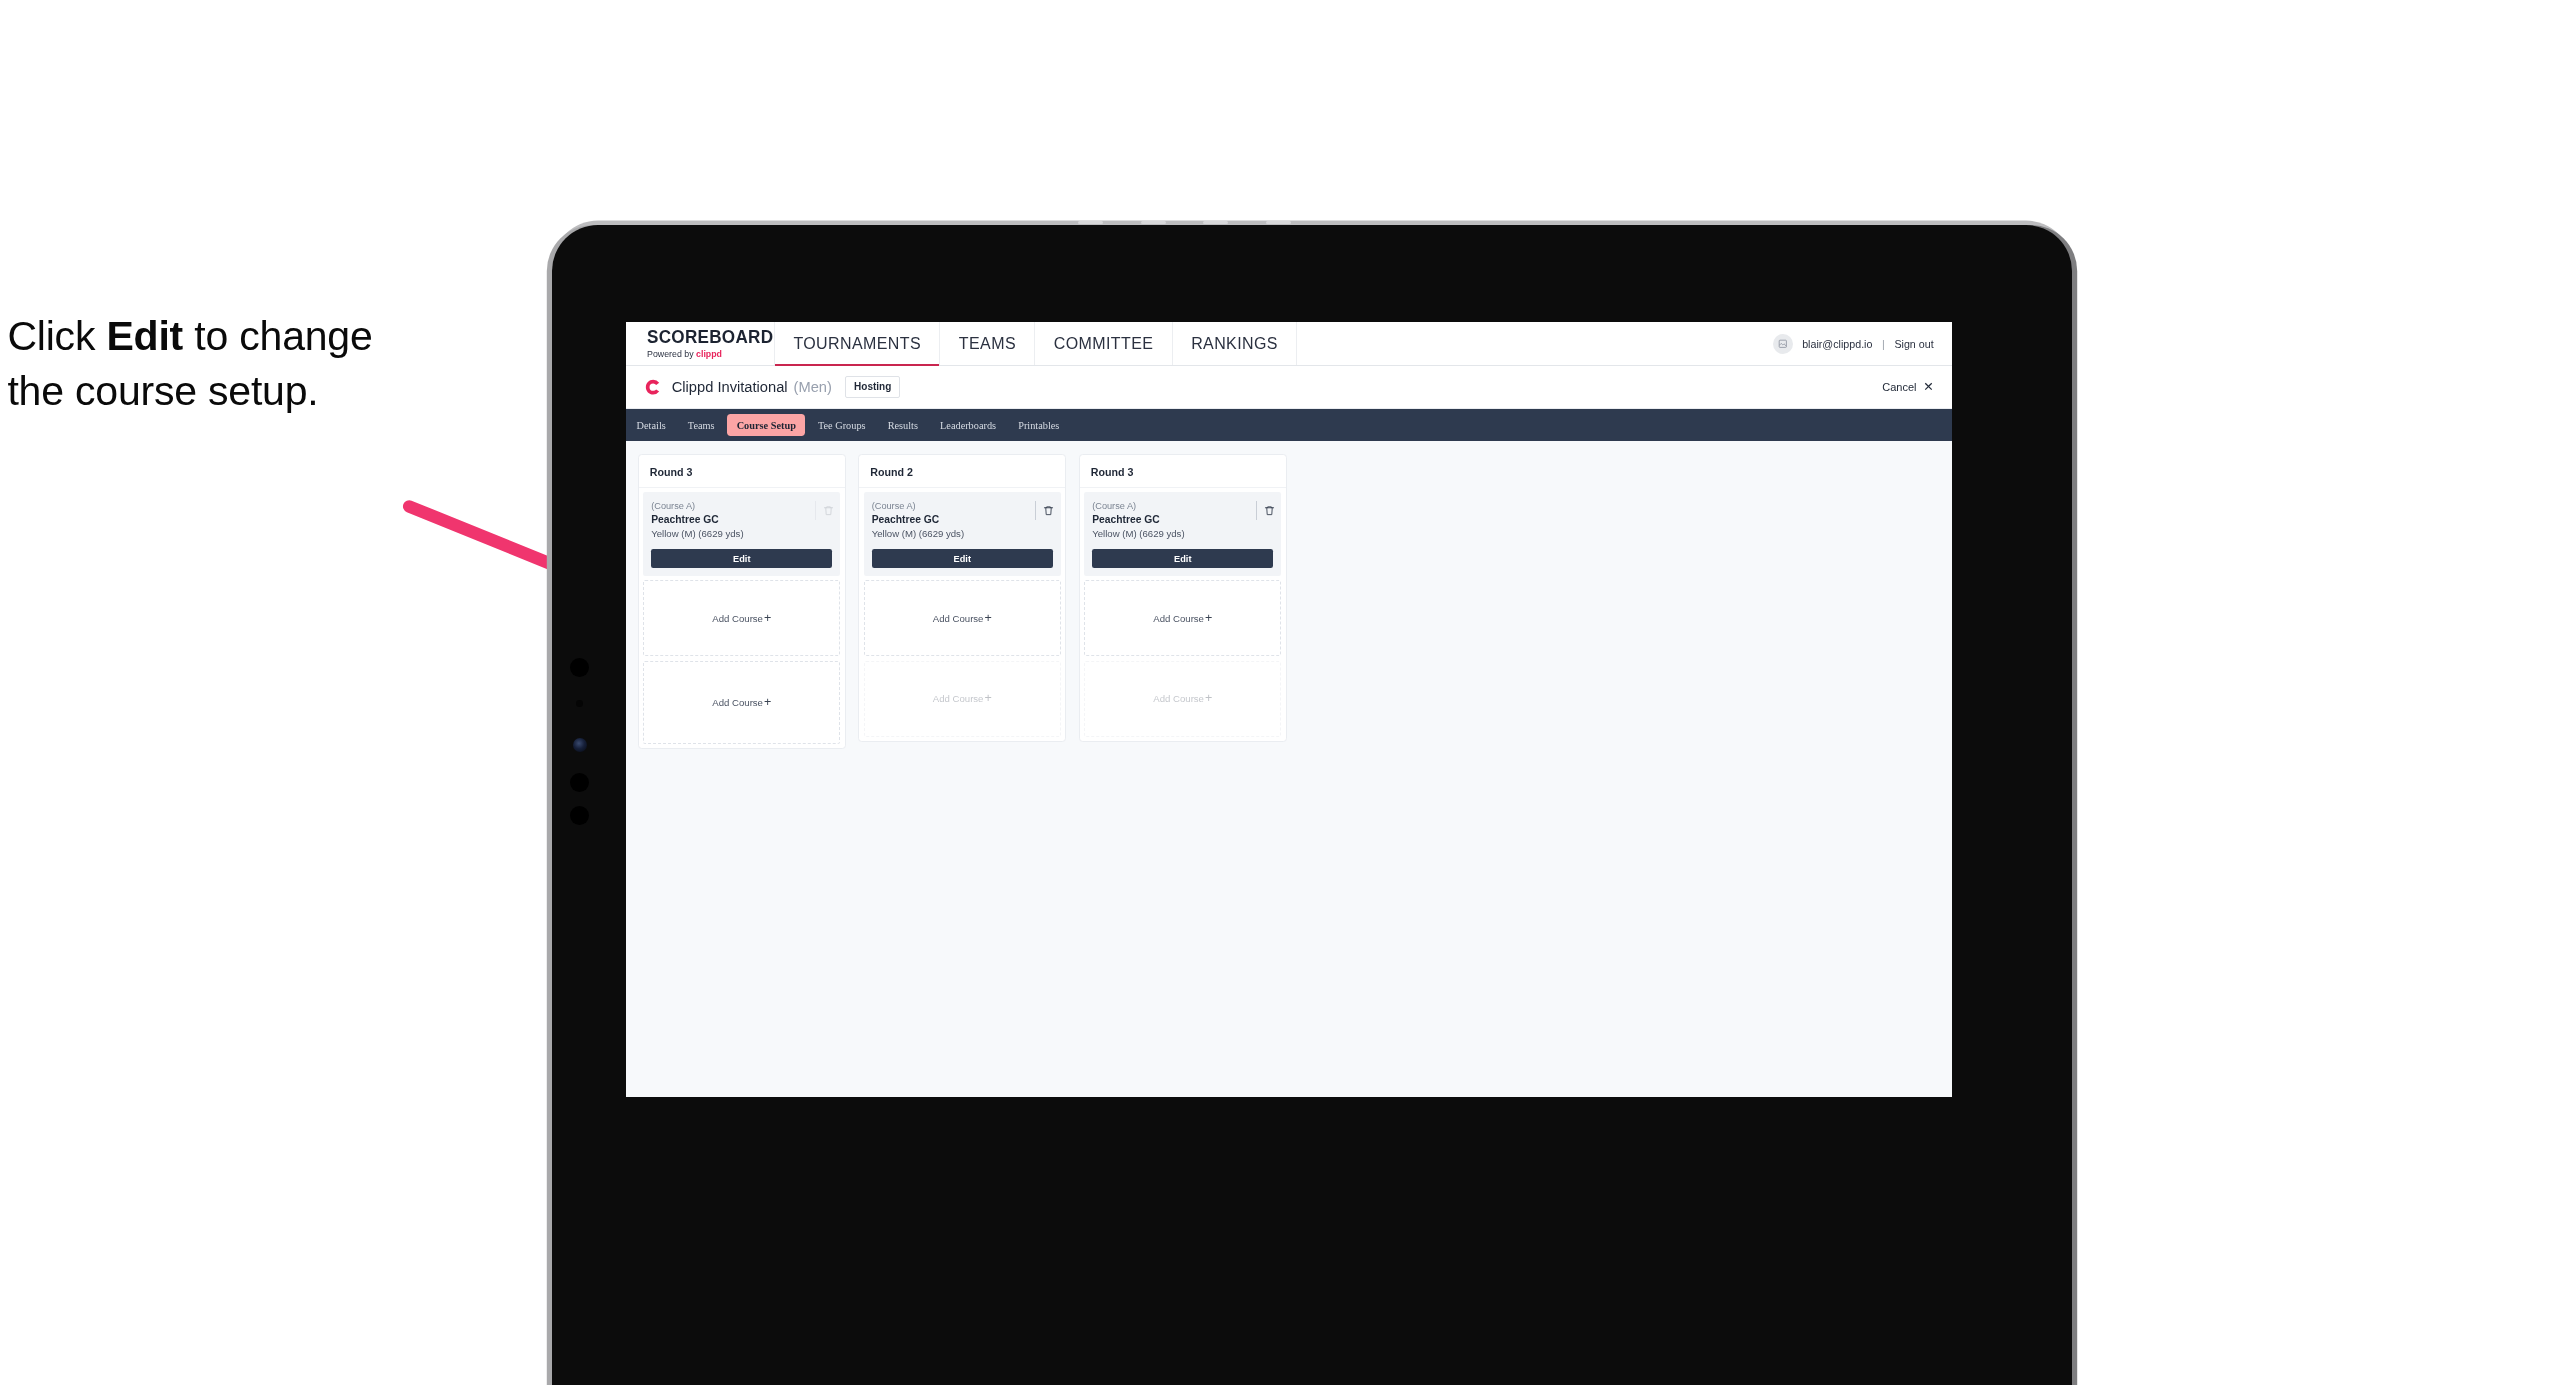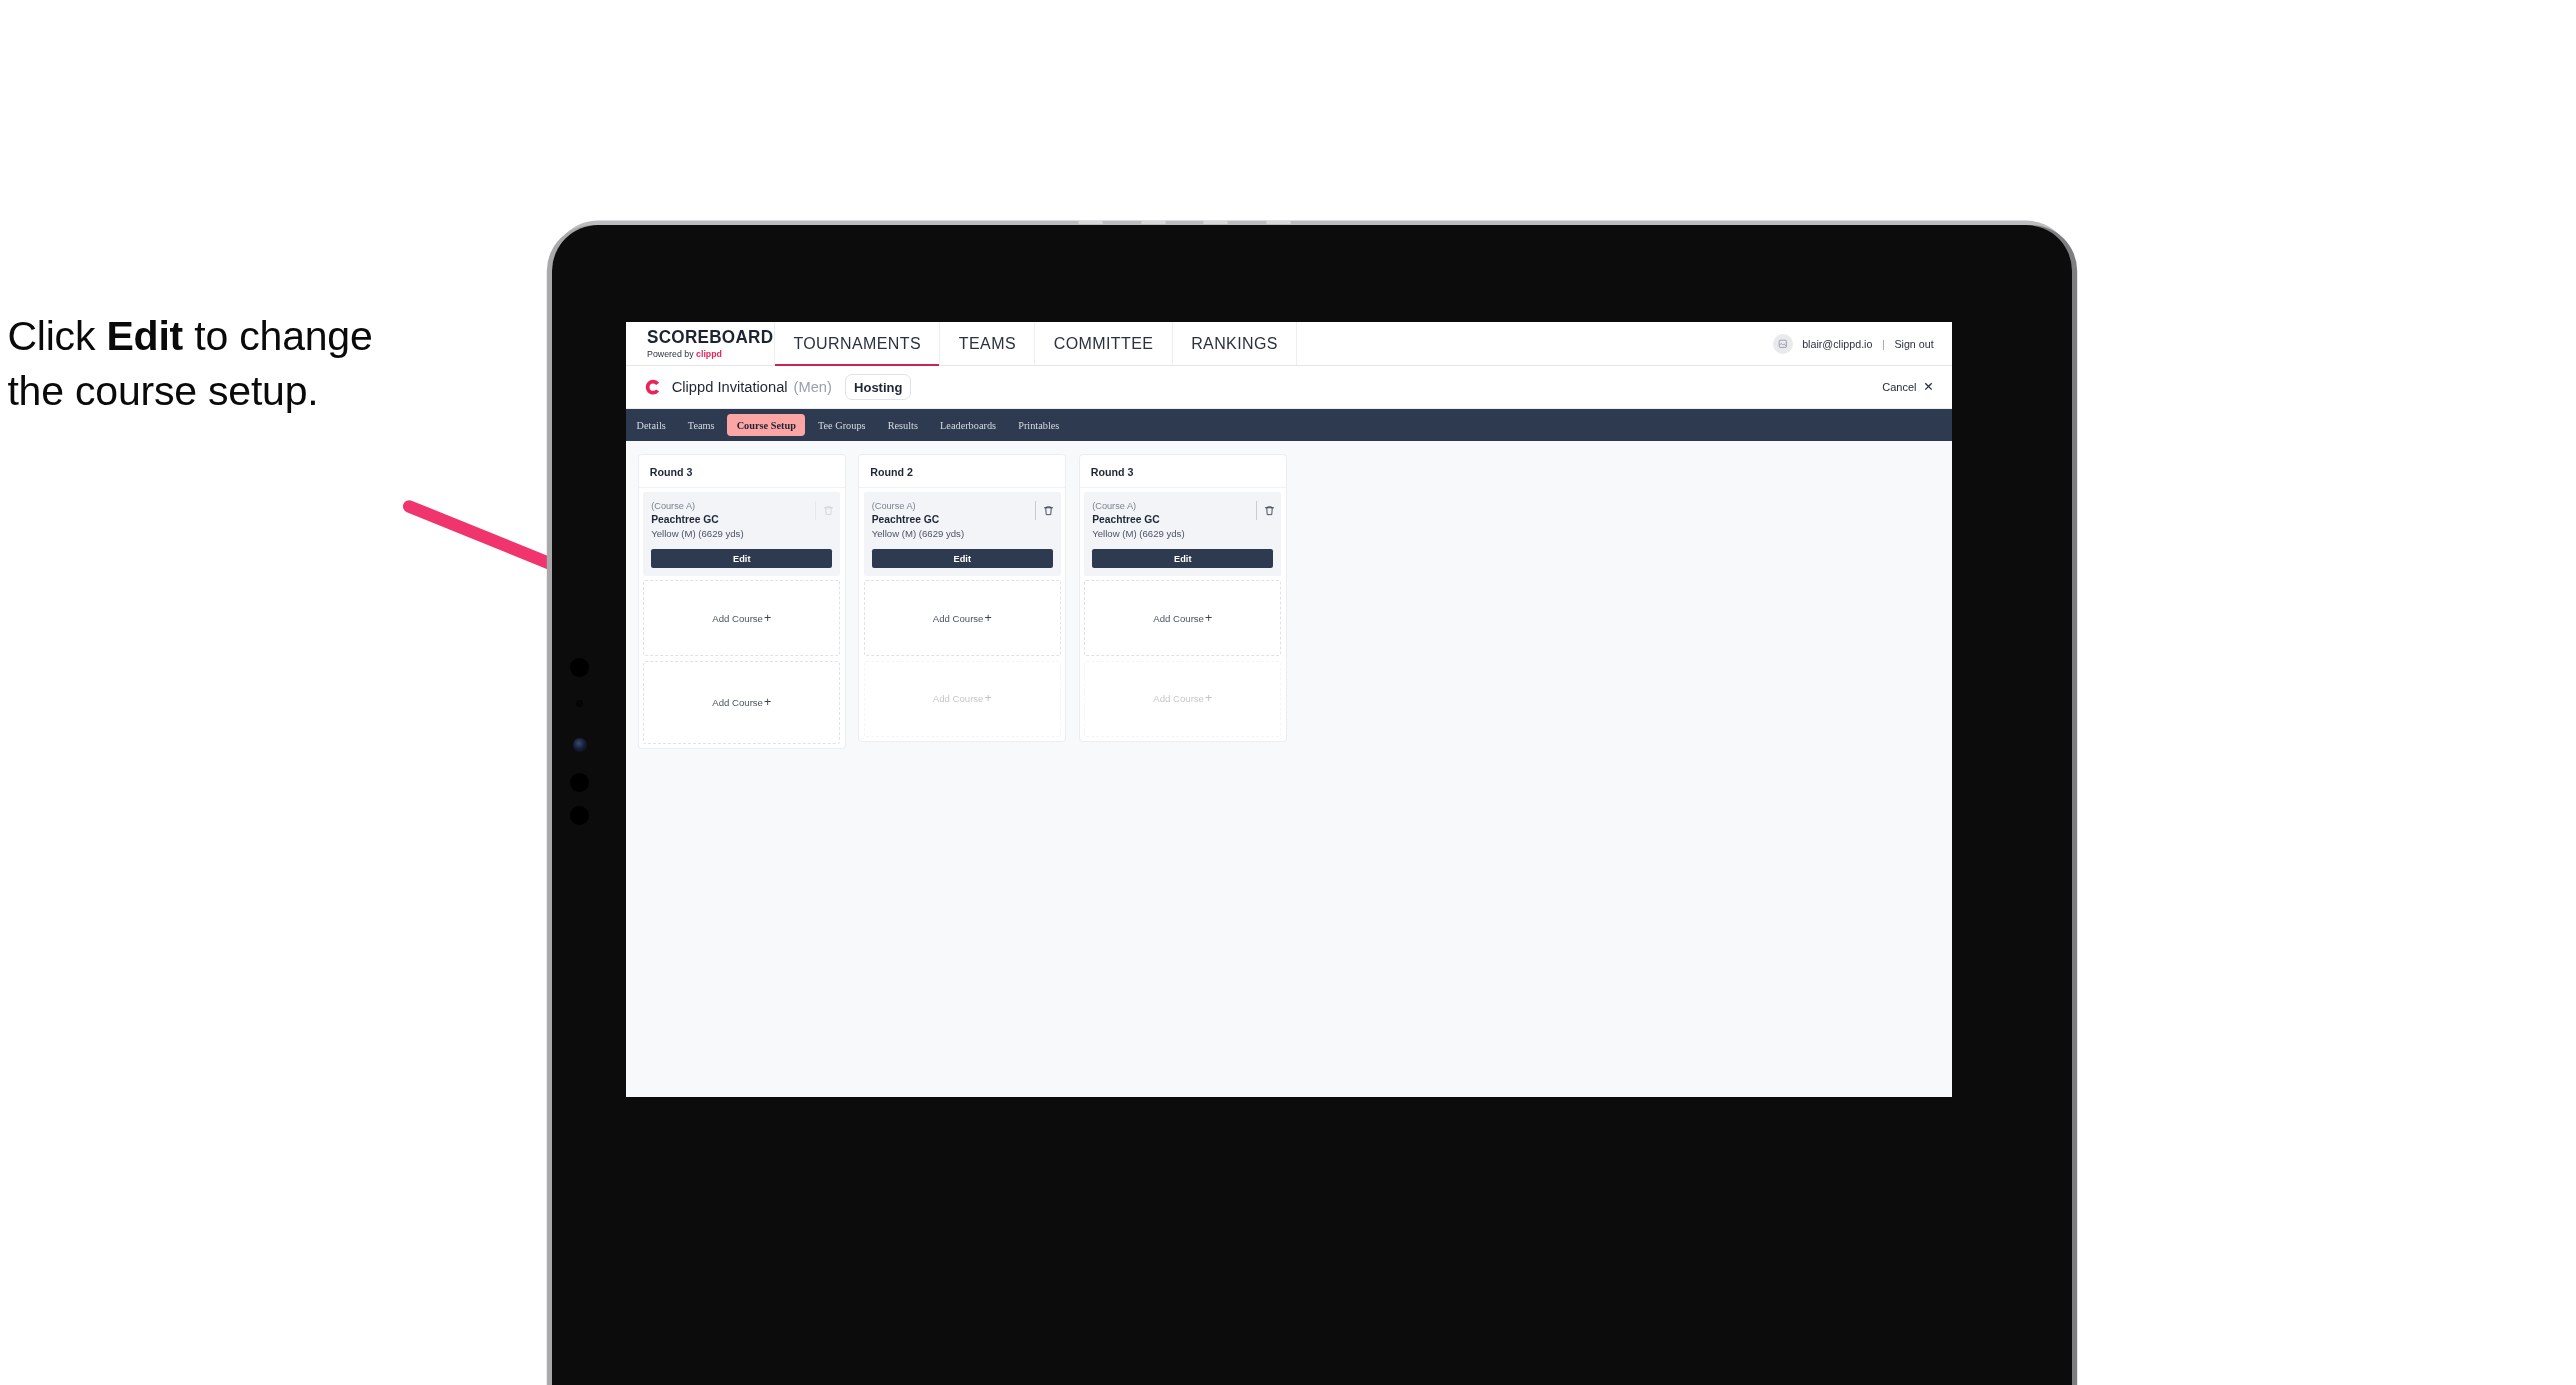--- a/index.html
+++ b/index.html
@@ -172,23 +172,23 @@
   }
   #tour-name {
     font-size: 14.7px; color: #1f2736; font-weight: 400;
   }
   #tour-gender {
     font-size: 14.7px; color: #98a0ae; margin-left: 5.9px;
   }
   #hosting-badge {
     margin-left: 13.2px;
     border: 0.7px solid #dfe2e7;
-    border-radius: 7px;
+    border-radius: 2px;
     padding: 5.2px 8px;
-    font-size: 13px; font-weight: 700;
+    font-size: 10px; font-weight: 700;
     color: #1f2736;
     background: #fff;
     line-height: 1;
   }
   #cancel-area {
     margin-left: auto;
     display: flex; align-items: center; gap: 6.6px;
     font-size: 11px; color: #232b39;
     cursor: pointer;
   }

